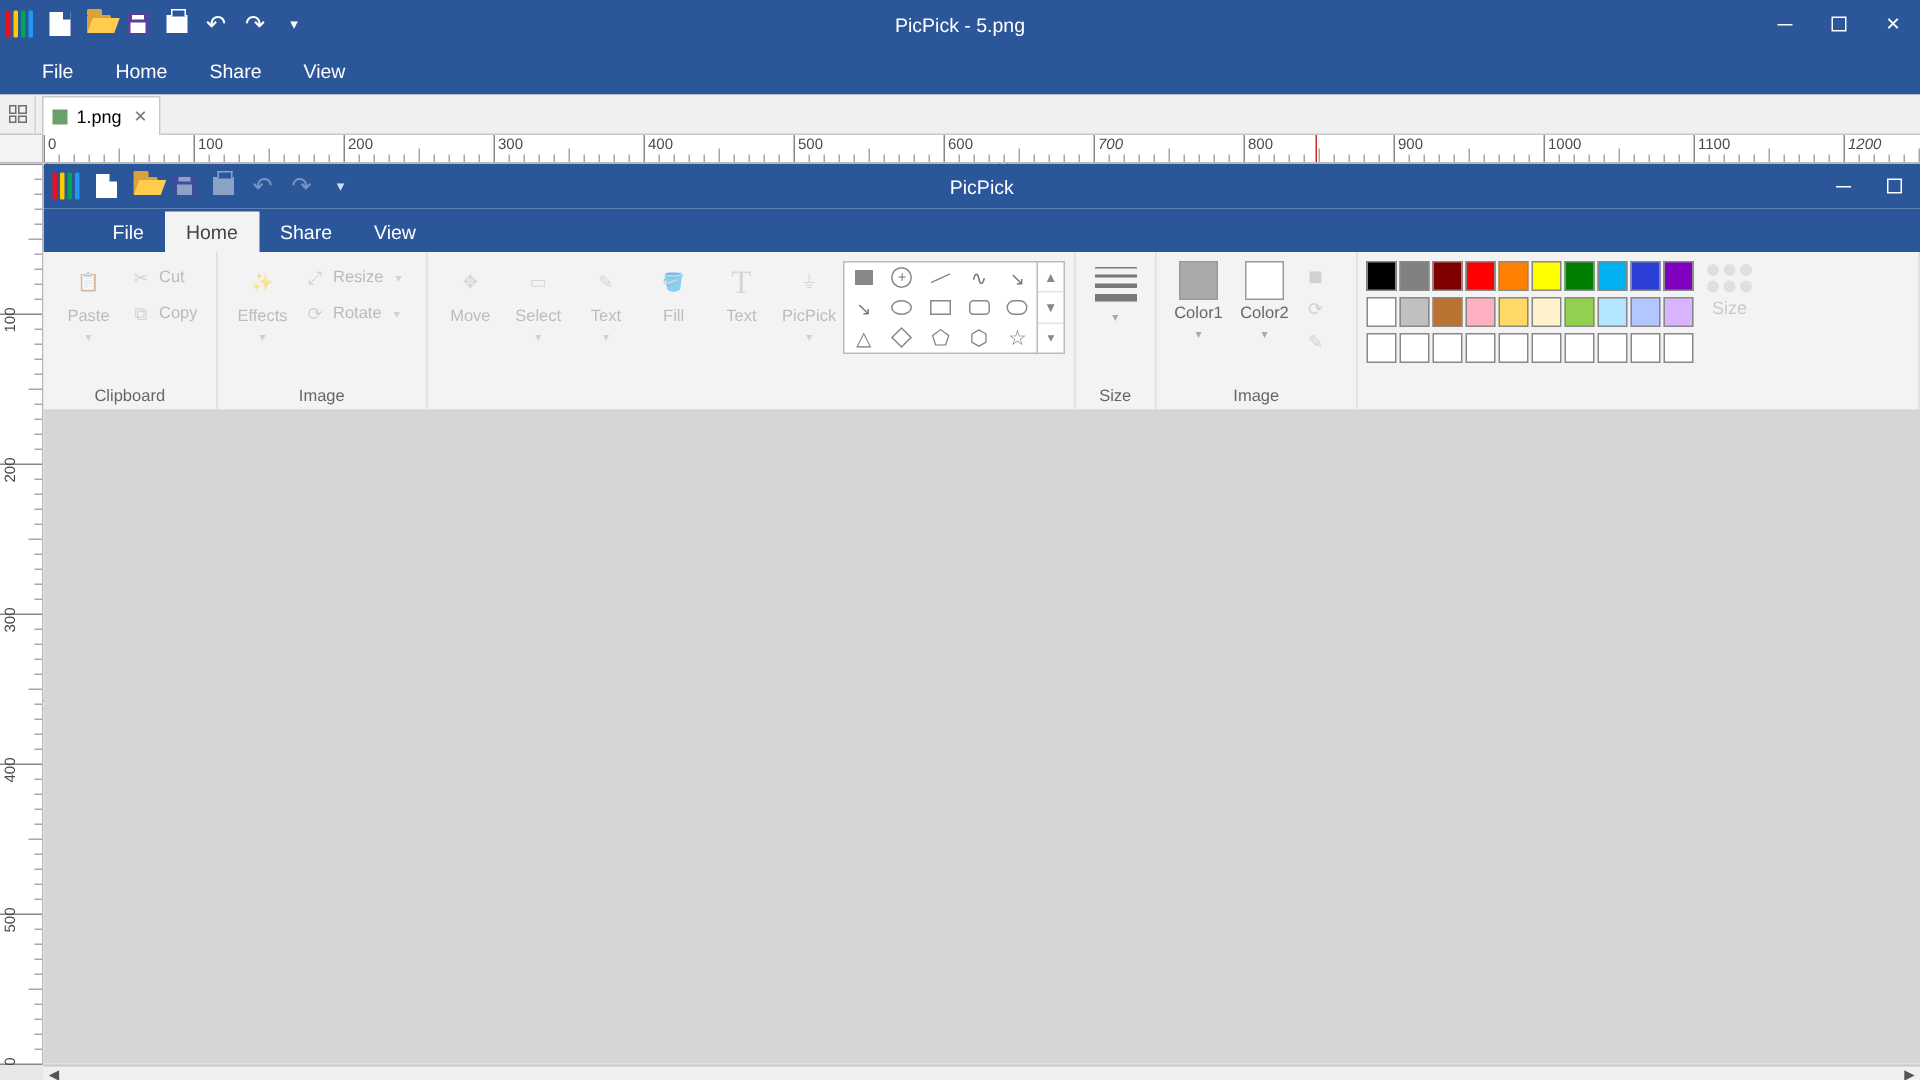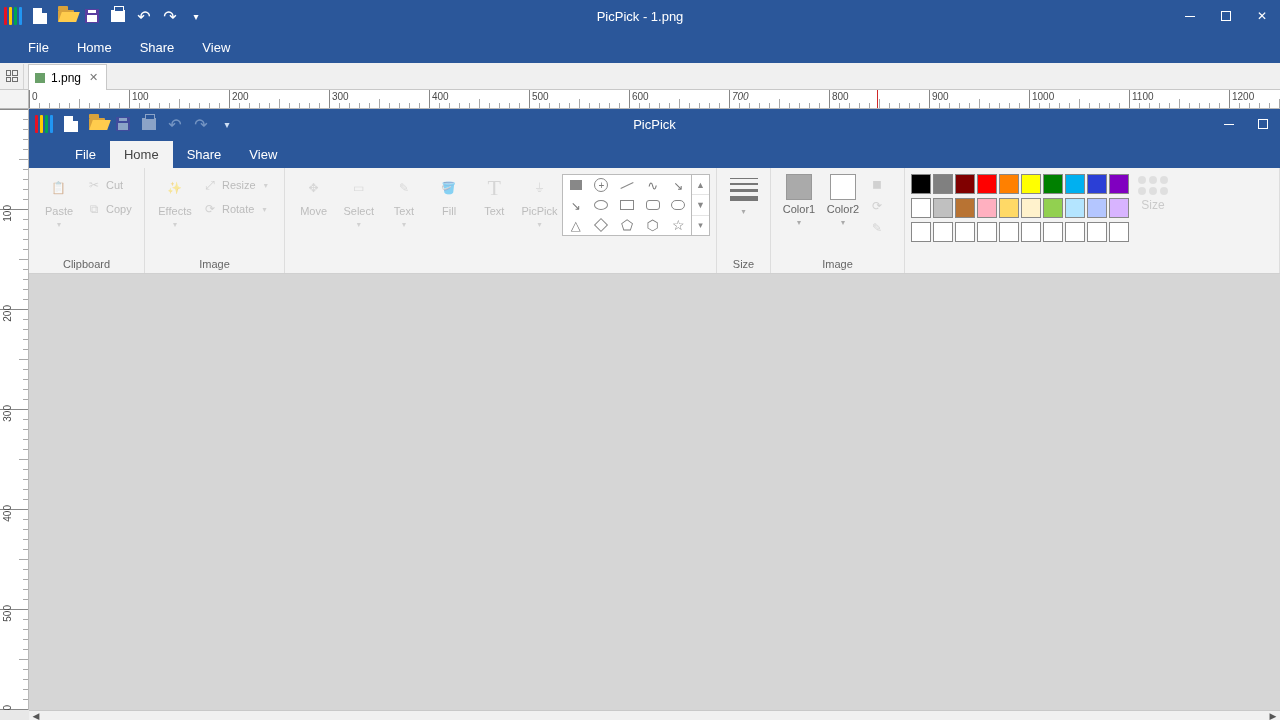--- a/index.html
+++ b/index.html
@@ -235,21 +235,21 @@
     <div class="ico">
         <span class="save-ico"></span>
       </div>
     <div class="ico">
         <span class="print-ico"></span>
       </div>
     <div class="ico undo-ico">↶</div>
     <div class="ico redo-ico">↷</div>
     <div class="ico qat-drop">▾</div>
   </div>
-  <div class="title-center">PicPick - 1.png</div>
+  <div class="title-center">PicPick - 5.png</div>
   <div class="win-controls">
     <div class="win-min"></div>
     <div>
         <span class="win-max-inner"></span>
       </div>
     <div class="win-close">✕</div>
   </div>
 </div>
 
 <div class="outer-menubar">
@@ -406,21 +406,21 @@
         <div class="h-tick-minor" style="left: 1110px;"></div>
         <div class="h-tick-minor" style="left: 1120px;"></div>
         <div class="h-tick-minor" style="left: 1130px;"></div>
         <div class="h-tick-minor" style="left: 1140px;"></div>
         <div class="h-tick-minor" style="left: 1150px; height: 9px;"></div>
         <div class="h-tick-minor" style="left: 1160px;"></div>
         <div class="h-tick-minor" style="left: 1170px;"></div>
         <div class="h-tick-minor" style="left: 1180px;"></div>
         <div class="h-tick-minor" style="left: 1190px;"></div>
         <div class="h-tick-major" style="left: 1200px;"></div>
-        <div class="h-tick-label" style="left: 1203px;">1200</div>
+        <div class="h-tick-label" style="left: 1203px; font-style: italic;">1200</div>
         <div class="h-tick-minor" style="left: 1210px;"></div>
         <div class="h-tick-minor" style="left: 1220px;"></div>
         <div class="h-tick-minor" style="left: 1230px;"></div>
         <div class="h-tick-minor" style="left: 1240px;"></div>
         <div class="h-tick-minor" style="left: 1250px; height: 9px;"></div>
         <div class="h-marker" style="left: 848px;"></div>
       </div>
   </div>
 
   <div class="v-ruler">

